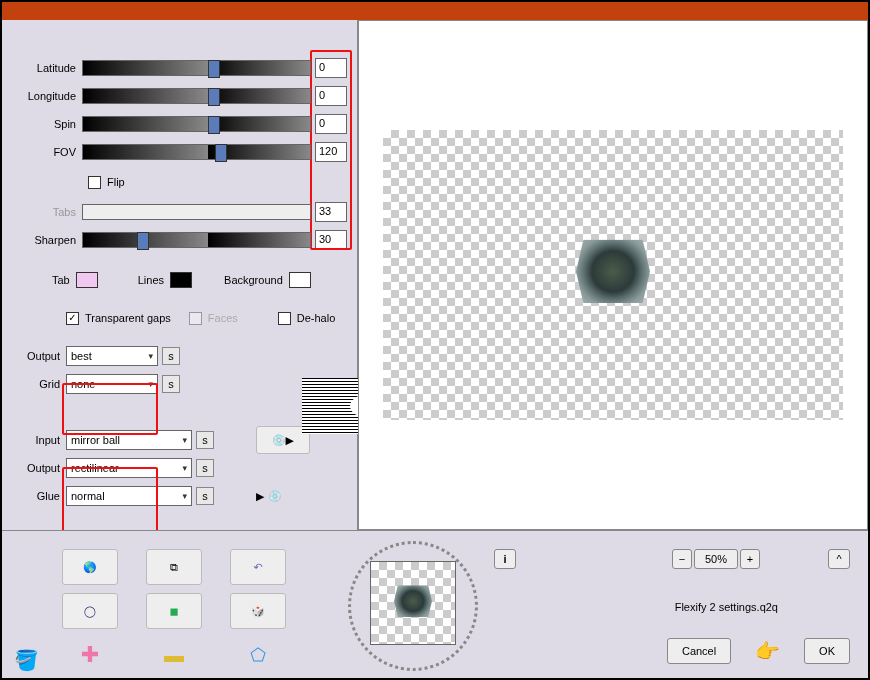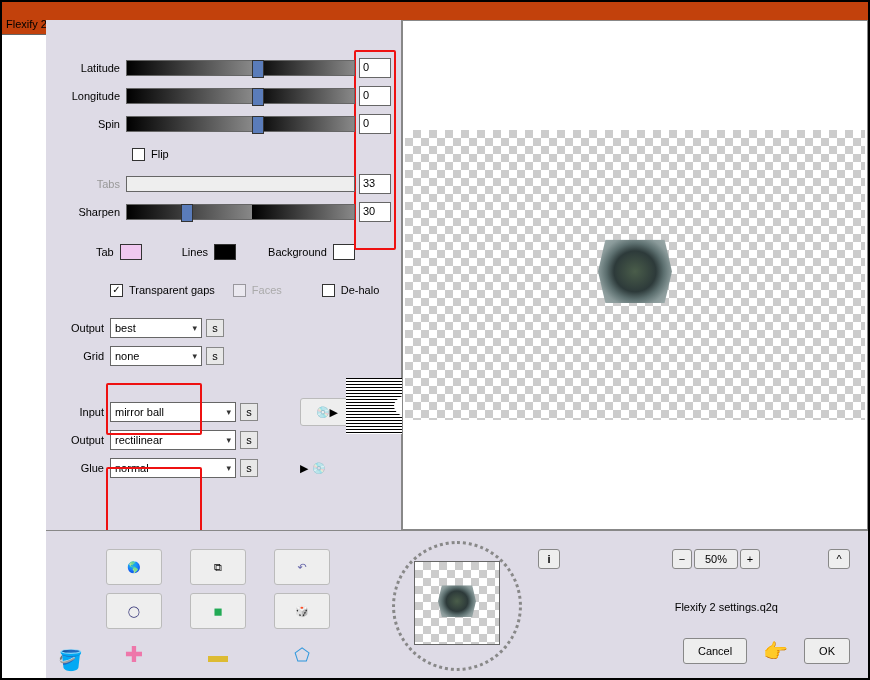--- a/index.html
+++ b/index.html
@@ -1,19 +1,19 @@
 <!DOCTYPE html>
 <html><head>
 <meta charset="utf-8">
 <style>
   * { box-sizing: border-box; font-family: Tahoma, Arial, sans-serif; font-size: 11px; }
   body { margin: 0; background: #fff; }
   .window { width: 870px; height: 680px; border: 2px solid #000; position: relative; }
   .titlebar { height: 18px; border-bottom: 1px solid #666; background: #c2410c; padding: 16px 4px; }
-  .content { position: absolute; top: 18px; left: 0; right: 0; bottom: 0; margin-left: 44px; }
+  .content { position: absolute; top: 18px; left: 0; right: 0; bottom: 0; }
   .left-panel { position: absolute; left: 0; top: 0; width: 356px; height: 510px; background: #dedbe6; border-right: 1px solid #888; }
   .right-panel { position: absolute; left: 356px; top: 0; right: 0; height: 510px; background: #fff; border: 1px solid #888; display: flex; align-items: center; justify-content: center; }
   .bottom-panel { position: absolute; left: 0; top: 510px; right: 0; bottom: 0; background: #dedbe6; border-top: 1px solid #888; }
 
   .slider-row { display: flex; align-items: center; height: 24px; margin: 4px 0; }
   .slider-label { width: 80px; text-align: right; padding-right: 6px; }
   .slider-track { flex: 1; height: 16px; background: linear-gradient(to right, #000, #888 55%, #000 55%, #888); border: 1px solid #666; position: relative; }
   .slider-track.disabled { background: #eee; }
   .slider-thumb { position: absolute; top: -1px; width: 12px; height: 18px; background: #5a7cba; border: 1px solid #333; }
   .slider-val { width: 32px; height: 20px; border: 1px solid #666; background: #fff; margin-left: 4px; text-align: left; padding: 2px 3px; }
@@ -94,20 +94,27 @@
             </div>
           <div class="slider-val">0</div>
         </div>
         <div class="slider-row">
           <div class="slider-label">Spin</div>
           <div class="slider-track">
               <div class="slider-thumb" style="left:55%"></div>
             </div>
           <div class="slider-val">0</div>
         </div>
+        <div class="slider-row">
+          <div class="slider-label">FOV</div>
+          <div class="slider-track">
+              <div class="slider-thumb" style="left:58%"></div>
+            </div>
+          <div class="slider-val">120</div>
+        </div>
 
         <div class="check-row" style="padding-left:86px; margin:6px 0;text-align:center;">
           <span class="chk"></span>
           <span>Flip</span>
         </div>
 
         <div class="slider-row">
           <div class="slider-label" style="color:#999">Tabs</div>
           <div class="slider-track disabled"></div>
           <div class="slider-val">33</div>
@@ -270,21 +277,21 @@
         <div class="btn small" style="width:20px;padding:0;justify-content:center">
             <span>+</span>
           </div>
       </div>
       <div class="btn small" style="position:absolute; right:18px; top:18px; width:22px; padding:0; justify-content:center">
           <span>^</span>
         </div>
 
       <div style="position:absolute; right:90px; top:70px;">Flexify 2 settings.q2q</div>
 
-      <div style="position:absolute; right:18px; bottom:14px; display:flex; gap:16px; align-items:center;">
+      <div style="position:absolute; right:18px; bottom:14px; display:flex; gap:24px; align-items:center;">
         <div class="btn">
             <span>Cancel</span>
           </div>
         <span class="hand">👉</span>
         <div class="btn">
             <span>OK</span>
           </div>
       </div>
     </div>
 

